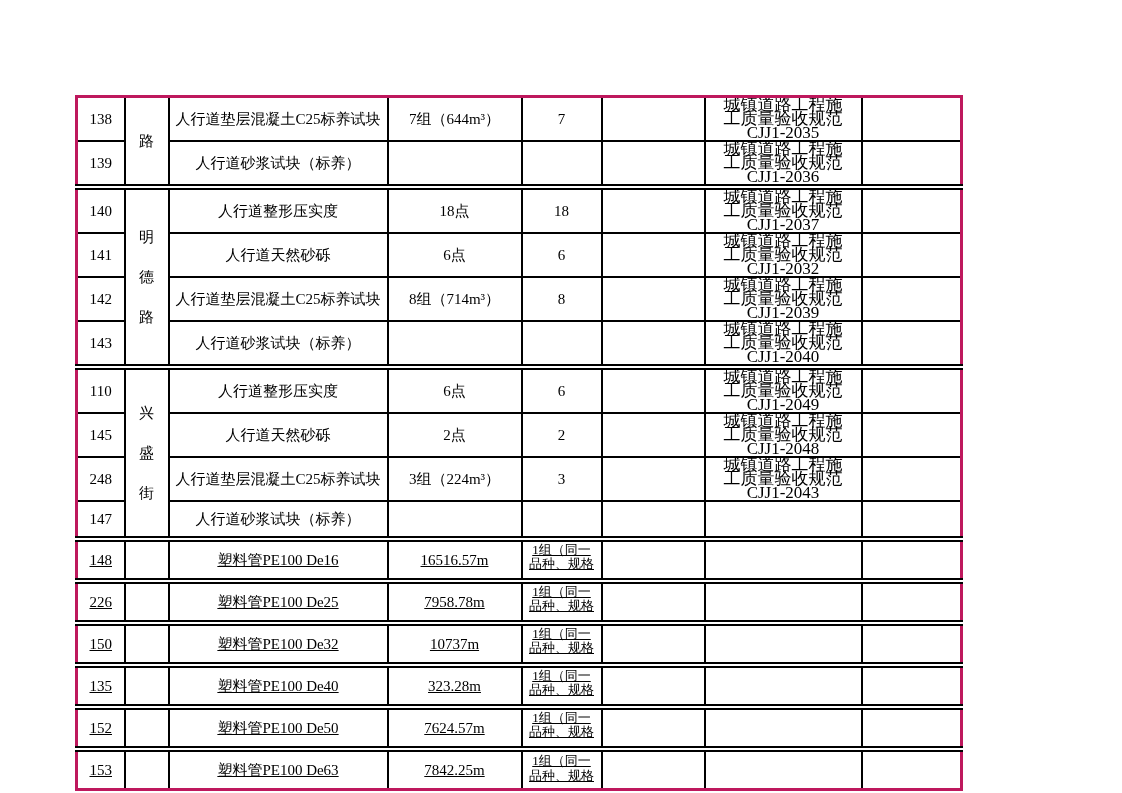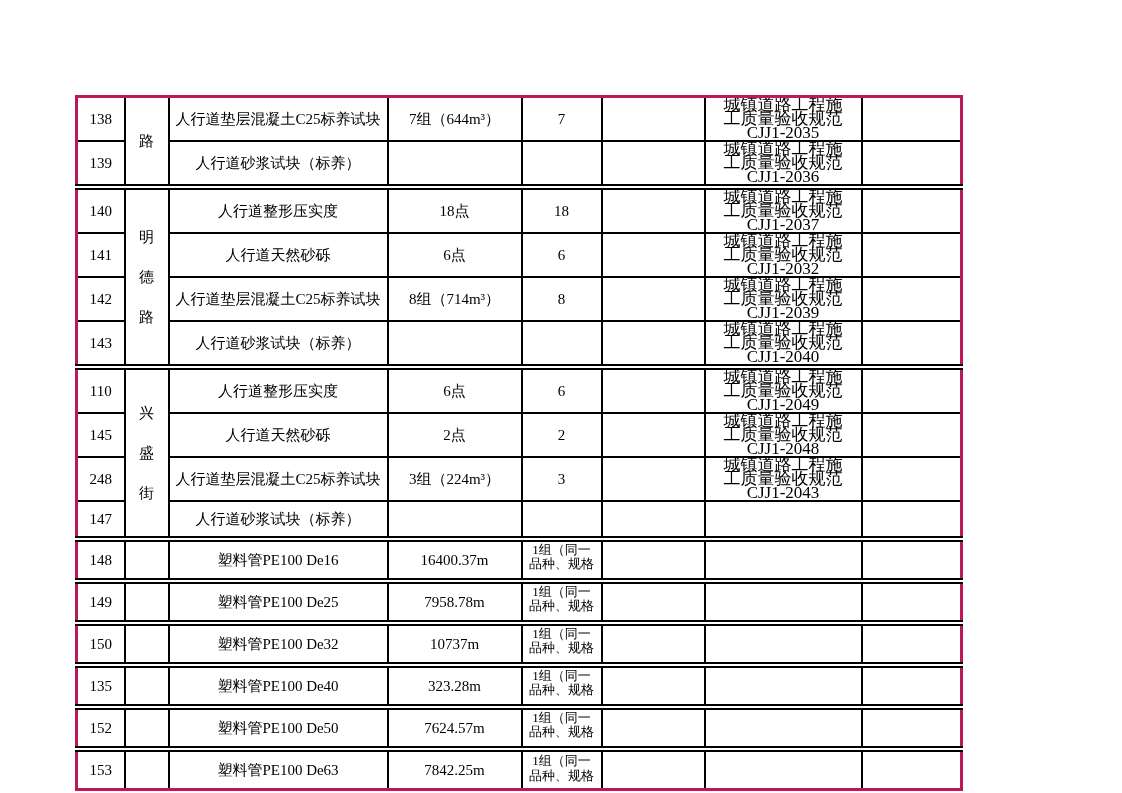--- a/index.html
+++ b/index.html
@@ -12,21 +12,21 @@
   table.grid{
     border-collapse:collapse;table-layout:fixed;width:885px;
     border:3px solid #be185d;
   }
   table.grid td{
     border:2px solid #000;padding:0;text-align:center;vertical-align:middle;
     font-size:15px;overflow:hidden;line-height:1.25;
   }
   tr.dbl td{border-top:6px double #000;}
   tr.r-big{height:38px;}
-  tr.r-small{height:27px;}
+  tr.r-small{height:27px;text-decoration:underline;}
   td.c-no{font-size:16px;}
   td.c-item-left{text-align:left;padding-left:5px;margin-left:12px;}
   td.c-road{vertical-align:top;}
   .vert{
     display:inline-block;width:1.05em;word-break:break-all;
     line-height:40px;font-size:15px;vertical-align:top;text-align:center;
   }
   td.c-std{vertical-align:middle;}
   .std{width:132px;margin:0 auto;font-size:17px;line-height:14px;text-align:center;}
   td.c-cnt-clip{vertical-align:top;overflow:hidden;}
@@ -163,30 +163,30 @@
           <td></td>
           <td class="c-std">
             <div class="std"></div>
           </td>
           <td></td>
         </tr>
         <tr class="r-small dbl">
           <td class="c-no">148</td>
           <td class="c-road"></td>
           <td>塑料管PE100 De16</td>
-          <td class="qty">16400.37m</td>
-          <td class="c-cnt-clip">
-            <div class="clipbox">1组（同一品种、规格</div>
-          </td>
-          <td></td>
-          <td class="c-std"></td>
-          <td></td>
-        </tr>
-        <tr class="r-small dbl">
-          <td class="c-no">149</td>
+          <td class="qty">16516.57m</td>
+          <td class="c-cnt-clip">
+            <div class="clipbox">1组（同一品种、规格</div>
+          </td>
+          <td></td>
+          <td class="c-std"></td>
+          <td></td>
+        </tr>
+        <tr class="r-small dbl">
+          <td class="c-no">226</td>
           <td class="c-road"></td>
           <td>塑料管PE100 De25</td>
           <td class="qty">7958.78m</td>
           <td class="c-cnt-clip">
             <div class="clipbox">1组（同一品种、规格</div>
           </td>
           <td></td>
           <td class="c-std"></td>
           <td></td>
         </tr>

